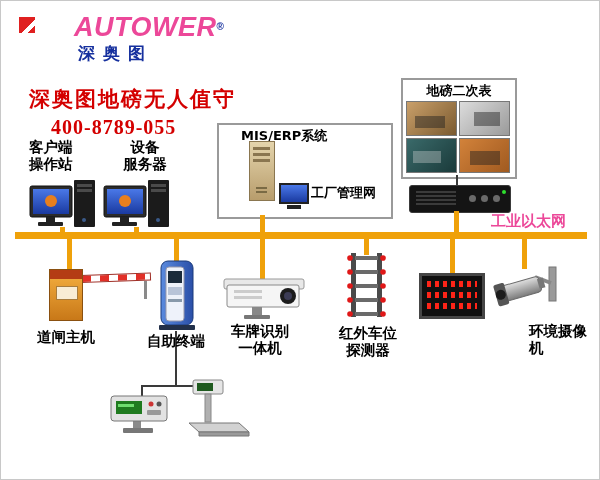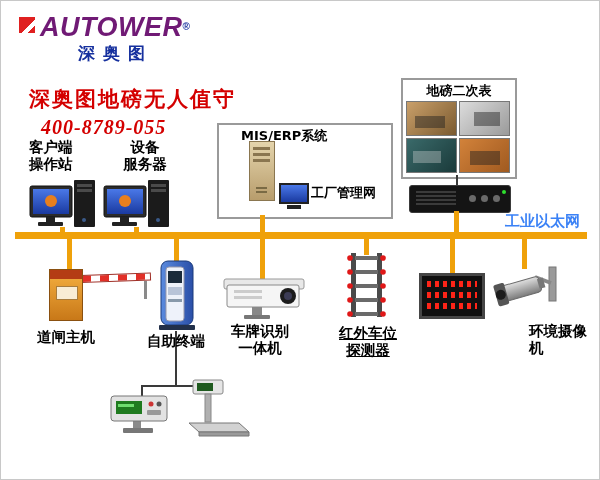--- a/index.html
+++ b/index.html
@@ -7,28 +7,28 @@
           font-family:"DejaVu Sans",sans-serif;border:1px solid #c8c8c8;box-sizing:border-box;}
   .abs{position:absolute;}
   .lbl{position:absolute;font:600 14.5px/17px "DejaVu Sans",sans-serif;color:#000;white-space:pre-line;}
   .lbl.center{text-align:center;}
   .boxlbl{position:absolute;font:600 13px/15px "DejaVu Sans",sans-serif;color:#000;}
   .title{position:absolute;font:700 21px/24px "DejaVu Sans",sans-serif;color:#d40000;letter-spacing:2px;}
   .phone{position:absolute;font:700 20px/24px "Liberation Serif",serif;color:#d40000;letter-spacing:1px;}
   .brandrow{display:flex;align-items:flex-start;gap:5px;}
   .logomark{width:16px;height:16px;background:#e02020;margin-top:4px;
             background-image:linear-gradient(135deg,transparent 58%,#fff 58%,#fff 78%,transparent 78%);}
-  .brand{font:800 27px/28px "Liberation Sans",sans-serif;font-style:italic;color:#701a75;letter-spacing:0.5px;}
+  .brand{font:800 27px/28px "Liberation Sans",sans-serif;font-style:italic;color:#ec4899;letter-spacing:0.5px;margin-left:34px;}
   .reg{font:700 10px/10px "Liberation Sans",sans-serif;color:#16309e;vertical-align:super;}
   .brandsub{font:700 17px/20px "DejaVu Sans",sans-serif;color:#16309e;letter-spacing:8px;margin:2px 0 0 38px;}
   .sysbox{position:absolute;border:2px solid #9a9a9a;background:#fff;}
   .bus{position:absolute;background:#efa10a;}
   .stub{position:absolute;width:5px;background:#efa10a;}
   .wire{position:absolute;background:#3a3a3a;}
-  .ethlbl{position:absolute;font:700 15px/17px "DejaVu Sans",sans-serif;color:#3b82f6;margin-left:14px;}
+  .ethlbl{position:absolute;font:700 15px/17px "DejaVu Sans",sans-serif;color:#ec4899;}
   .thumbgrid{position:absolute;left:3px;top:21px;display:grid;grid-template-columns:51px 51px;
              grid-auto-rows:35px;gap:2px;}
   .thumb{position:relative;border:1px solid #777;box-sizing:border-box;}
   .thumb .blob{position:absolute;background:rgba(30,30,30,.45);}
   .dvr{position:absolute;background:#141414;border:1px solid #3a3a3a;border-radius:3px;}
   .dvr .vents{position:absolute;left:6px;top:5px;width:40px;height:16px;
     background:repeating-linear-gradient(180deg,#3b3b3b 0 2px,transparent 2px 4px);}
   .dvr .knob{position:absolute;top:9px;width:7px;height:7px;border-radius:50%;background:#6a6a6a;}
   .dvr .led{position:absolute;top:4px;width:4px;height:4px;border-radius:50%;background:#2ee02e;}
   .cabinet{position:absolute;background:linear-gradient(#f5b040,#c87818);border:1px solid #8a5010;box-sizing:border-box;}
@@ -73,21 +73,21 @@
     <div class="brandrow">
       <div class="logomark"></div>
       <div>
         <span class="brand">AUTOWER</span><span class="reg">®</span>
         <div class="brandsub">深奥图</div>
       </div>
     </div>
   </div>
 
   <div class="title" style="left:28px;top:86px;">深奥图地磅无人值守</div>
-  <div class="phone" style="left:40px;top:114px;font-style:italic;">400-8789-055</div>
+  <div class="phone" style="left:50px;top:114px;">400-8789-055</div>
 
   <div class="lbl center" style="left:112px;top:138px;width:64px;"><span>设备</span><br><span>服务器</span></div>
   <div class="lbl" style="left:28px;top:138px;"><span>客户端</span><br><span>操作站</span></div>
 
   <svg class="abs" style="left:28px;top:178px;" width="68" height="52">
     <rect x="45" y="1" width="21" height="47" rx="1" fill="#1b1b1b"></rect>
     <rect x="48" y="5" width="15" height="3" fill="#4a4a4a"></rect>
     <rect x="48" y="10" width="15" height="3" fill="#4a4a4a"></rect>
     <circle cx="55" cy="41" r="2" fill="#3a5a8a"></circle>
     <rect x="1" y="7" width="42" height="31" rx="2" fill="#2b2b2b" stroke="#111"></rect>
@@ -214,21 +214,21 @@
       <circle cx="40" cy="7" r="2.8" fill="#e01818"></circle>
     <circle cx="7" cy="21" r="2.8" fill="#e01818"></circle>
       <circle cx="40" cy="21" r="2.8" fill="#e01818"></circle>
     <circle cx="7" cy="35" r="2.8" fill="#e01818"></circle>
       <circle cx="40" cy="35" r="2.8" fill="#e01818"></circle>
     <circle cx="7" cy="49" r="2.8" fill="#e01818"></circle>
       <circle cx="40" cy="49" r="2.8" fill="#e01818"></circle>
     <circle cx="7" cy="63" r="2.8" fill="#e01818"></circle>
       <circle cx="40" cy="63" r="2.8" fill="#e01818"></circle>
   </svg>
-  <div class="lbl center" style="left:336px;top:324px;width:62px;text-decoration:underline;"><span>红外车位</span><br><span>探测器</span></div>
+  <div class="lbl center" style="left:336px;top:324px;width:62px;"><span>红外车位</span><br><span>探测器</span></div>
 
   <div class="ledpanel" style="left:418px;top:272px;width:66px;height:46px;">
     <div class="ledrow"></div>
     <div class="ledrow"></div>
     <div class="ledrow"></div>
   </div>
 
   <svg class="abs" style="left:492px;top:260px;" width="68" height="56">
     <rect x="56" y="6" width="7" height="34" fill="#9a9a9a" stroke="#777"></rect>
     <path d="M58 22 L42 16" stroke="#888" stroke-width="4"></path>

